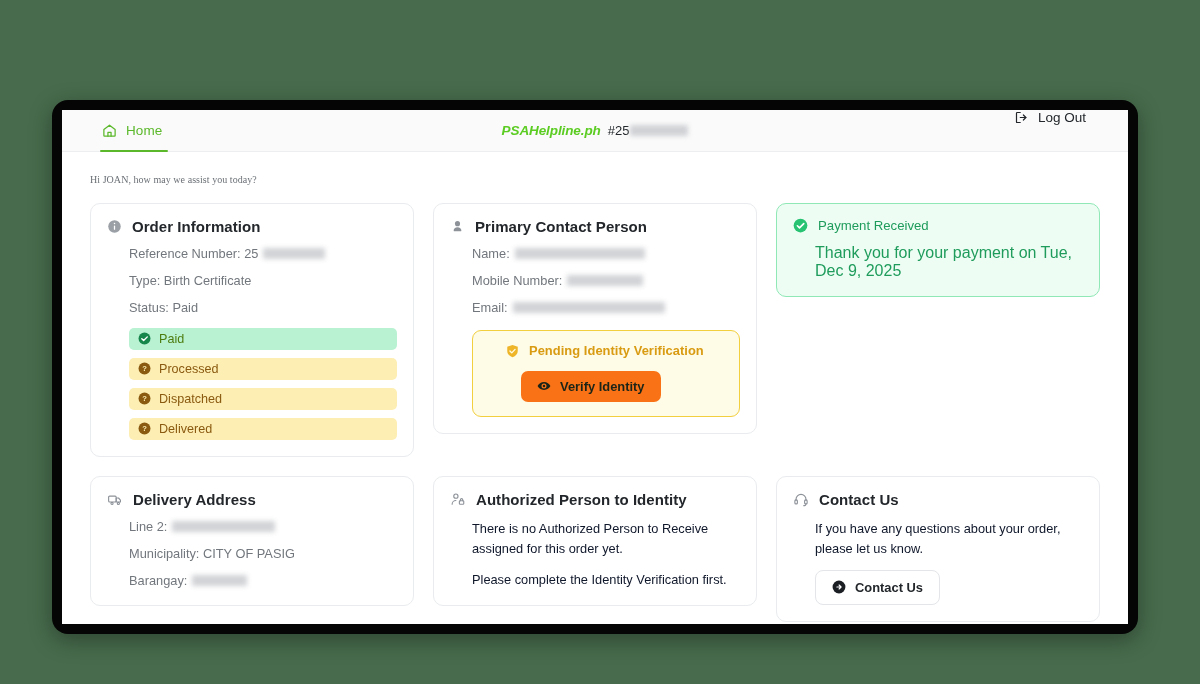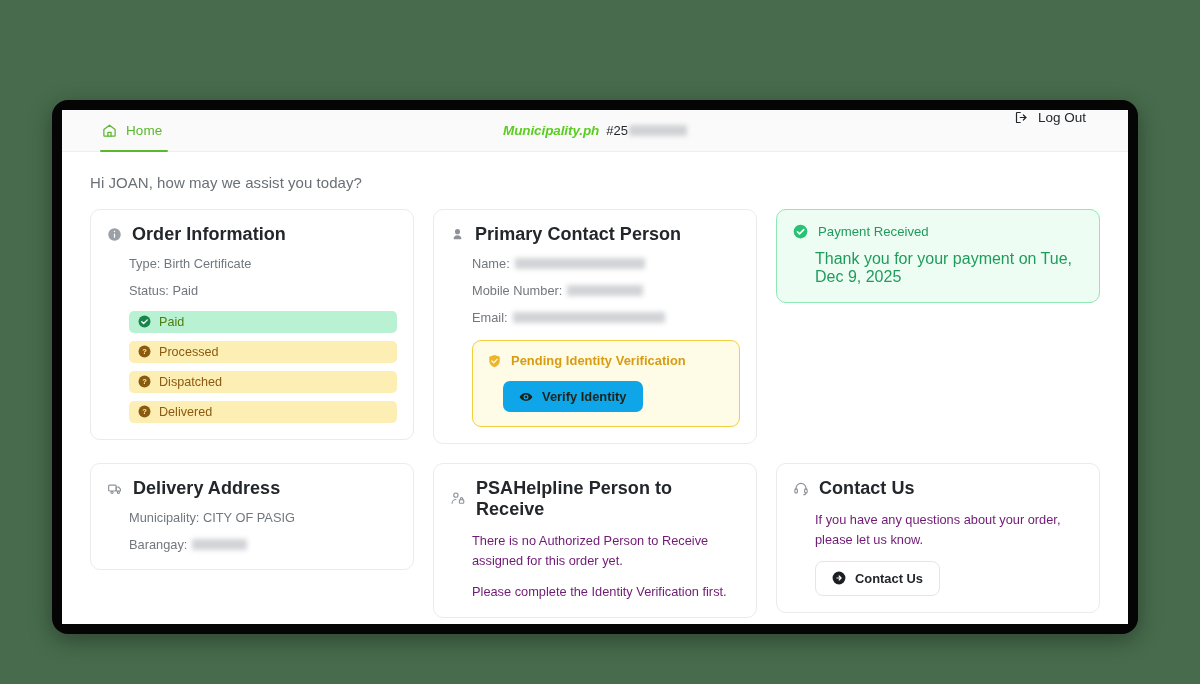--- a/index.html
+++ b/index.html
@@ -131,24 +131,25 @@
   }
 
   
   #page-body {
     padding: 22px 28px 0 28px;
     height: calc(100% - 42px);
     overflow: hidden;
   }
 
   #greeting {
-    font-size: 15px;
+    font-size: 10px;
     color: #6b7076;
     margin-bottom: 18px;
     letter-spacing: .05px;
+    font-family: Liberation Serif, serif;
   }
 
   .grid {
     display: grid;
     grid-template-columns: 1fr 1fr 1fr;
     column-gap: 19px;
     row-gap: 19px;
     align-items: start;
   }
 
@@ -159,21 +160,21 @@
     padding: 14px 16px 16px 16px;
   }
 
   .card-head {
     display: flex;
     align-items: center;
     gap: 10px;
     margin-bottom: 11px;
   }
   .card-title {
-    font-size: 18px;
+    font-size: 15px;
     font-weight: 700;
     color: #23272b;
     letter-spacing: .05px;
   }
 
   .field {
     font-size: 12.8px;
     color: #72777d;
     margin: 0 0 11px 22px;
     display: flex;
@@ -209,39 +210,39 @@
   .pill.wait   { background: #fdeeb4; color: #8a5a10; }
 
   .pill-ico { width: 13px; height: 13px; flex: 0 0 13px; }
 
   
   .verify-box {
     margin: 14px 0 0 22px;
     border: 1.3px solid #f2cf3f;
     background: #fefbe6;
     border-radius: 9px;
-    padding: 12px 14px 14px 14px;
+    padding: 12px 14px 14px 32px;
   }
   .verify-head {
     display: flex;
     align-items: center;
     gap: 9px;
     margin-bottom: 12px;
   }
   .verify-title {
     font-size: 12.9px;
     font-weight: 700;
     color: #d99b12;
     letter-spacing: .05px;
   }
   .btn-verify {
     display: inline-flex;
-    align-items: flex-end;
+    align-items: flex-start;
     gap: 9px;
-    background: #0ea5e9;
+    background: #f97316;
     border: none;
     border-radius: 7px;
     padding: 8px 16px;
     font-size: 12.9px;
     font-weight: 700;
     color: #1c2418;
     cursor: pointer;
     margin-left: 16px;
     font-family: inherit;
   }
@@ -259,21 +260,21 @@
   }
   .paid-sub {
     font-size: 16px;
     color: #1f9c5c;
     margin-left: 22px;
   }
 
   
   .body-text {
     font-size: 12.8px;
-    color: #701a75;
+    color: #0f172a;
     margin-left: 22px;
     line-height: 1.55;
     margin-bottom: 11px;
   }
   .btn-contact {
     display: inline-flex;
     align-items: center;
     gap: 9px;
     margin-left: 22px;
     background: #ffffff;
@@ -303,21 +304,21 @@
             <svg width="15" height="15" viewBox="0 0 24 24" fill="none" stroke="#5bb82b" stroke-width="2" stroke-linecap="round" stroke-linejoin="round">
               <path d="M3 10.5 12 3.5l9 7V20a1 1 0 0 1-1 1H4a1 1 0 0 1-1-1z"></path>
               <path d="M9.5 21v-6h5v6"></path>
             </svg>
           </span>
           <span class="tab-label">Home</span>
         </div>
       </div>
 
       <div class="nav-center">
-        <span class="brand">Municipality.ph</span>
+        <span class="brand">PSAHelpline.ph</span>
         <span class="order-no">
           <span>#25</span>
           <span class="redact"></span>
         </span>
       </div>
 
       <div class="nav-right">
         <div class="logout">
           <span>
             <svg width="15" height="15" viewBox="0 0 24 24" fill="none" stroke="#23272b" stroke-width="1.9" stroke-linecap="round" stroke-linejoin="round">
@@ -342,20 +343,24 @@
             <span>
               <svg width="15" height="15" viewBox="0 0 24 24">
                 <circle cx="12" cy="12" r="10" fill="#9aa0a6"></circle>
                 <rect x="11" y="10.2" width="2" height="7" rx="1" fill="#ffffff"></rect>
                 <circle cx="12" cy="7.3" width="2" r="1.25" fill="#ffffff"></circle>
               </svg>
             </span>
             <span class="card-title">Order Information</span>
           </div>
 
+          <div class="field">
+            <span>Reference Number: 25</span>
+            <span class="redact-val" style="width:62px"></span>
+          </div>
 
           <div class="field">
             <span>Type: Birth Certificate</span>
           </div>
 
           <div class="field">
             <span>Status: Paid</span>
           </div>
 
           <div class="pills">
@@ -469,40 +474,44 @@
                 <rect x="1.8" y="6.5" width="12" height="9.5" rx="1.6"></rect>
                 <path d="M14 9.6h3.6l3.1 3.4v3h-6.7z"></path>
                 <circle cx="7.2" cy="18.2" r="1.7"></circle>
                 <circle cx="17.4" cy="18.2" r="1.7"></circle>
               </svg>
             </span>
             <span class="card-title">Delivery Address</span>
           </div>
 
           <div class="field">
+            <span>Line 2:</span>
+            <span class="redact-val" style="width:103px"></span>
+          </div>
+          <div class="field">
             <span>Municipality: CITY OF PASIG</span>
           </div>
           <div class="field">
             <span>Barangay:</span>
             <span class="redact-val" style="width:55px"></span>
           </div>
 
         </div>
 
         <div class="card">
           <div class="card-head">
             <span>
               <svg width="16" height="15" viewBox="0 0 24 24" fill="none" stroke="#8d9299" stroke-width="1.8" stroke-linecap="round" stroke-linejoin="round">
                 <circle cx="8.6" cy="6.6" r="3.4"></circle>
                 <path d="M2.6 19.6c0-3.4 2.7-6 6-6"></path>
                 <rect x="14.2" y="14" width="7" height="5.6" rx="1.2"></rect>
                 <path d="M15.9 14v-1.7a1.8 1.8 0 0 1 3.6 0V14"></path>
               </svg>
             </span>
-            <span class="card-title">PSAHelpline Person to Receive</span>
+            <span class="card-title">Authorized Person to Identity</span>
           </div>
           <div class="body-text">There is no Authorized Person to Receive assigned for this order yet.</div>
           <div class="body-text" style="margin-bottom:0">Please complete the Identity Verification first.</div>
         </div>
 
         <div class="card">
           <div class="card-head">
             <span>
               <svg width="16" height="15" viewBox="0 0 24 24" fill="none" stroke="#8d9299" stroke-width="1.8" stroke-linecap="round" stroke-linejoin="round">
                 <path d="M4 13.4v-1.6a8 8 0 0 1 16 0v1.6"></path>

